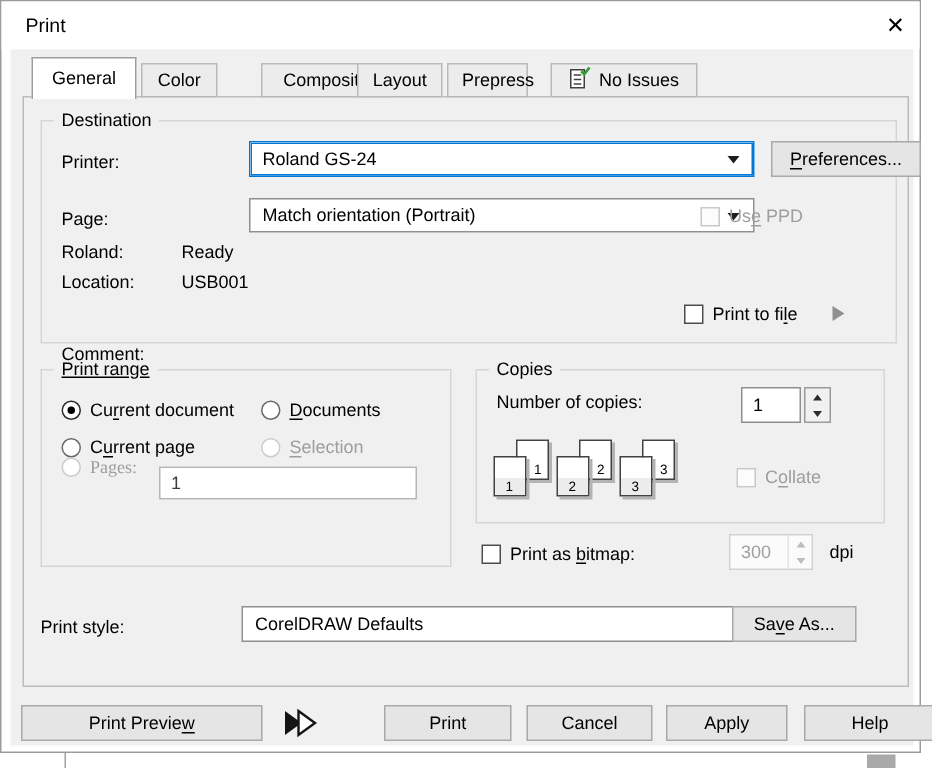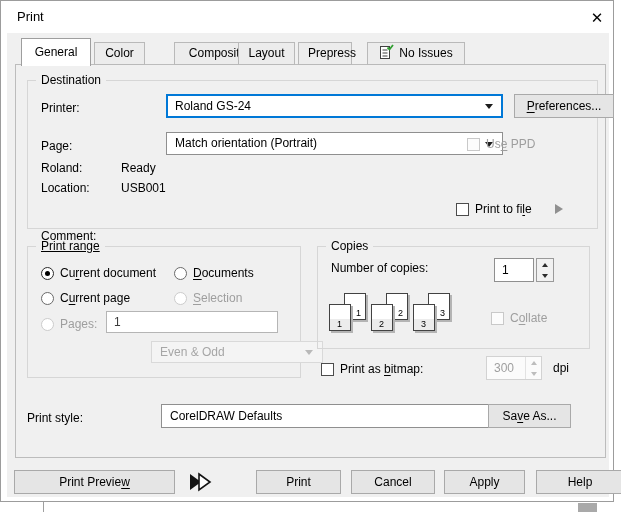--- a/index.html
+++ b/index.html
@@ -153,30 +153,26 @@
       <span><span></span><span class="u">D</span><span>ocuments</span></span>
     </div>
     <div class="rbrow" style="left:34px;top:257px;">
       <span class="rb"></span>
       <span><span>C</span><span class="u">u</span><span>rrent page</span></span>
     </div>
     <div class="rbrow" style="left:167px;top:257px;">
       <span class="rb dis"></span>
       <span class="dis-t"><span></span><span class="u">S</span><span>election</span></span>
     </div>
-    <div class="rbrow" style="left:34px;top:283px;">
+    <div class="rbrow" style="left:34px;top:270px;font-family:Liberation Serif, serif;">
       <span class="rb dis"></span>
       <span class="dis-t">Pages:</span>
     </div>
     <div class="field" style="left:99px;top:278px;width:172px;height:22px;line-height:20px;">
       <span>1</span>
-    </div>
-    <div class="combo dis" style="left:99px;top:308px;width:172px;height:22px;line-height:20px;">
-      <span>Even &amp; Odd</span>
-      <span class="arr"></span>
     </div>
 
     <fieldset style="left:310px;top:206px;width:273px;height:110px;">
       <legend>Copies</legend>
     </fieldset>
 
     <span class="lbl" style="left:324px;top:228px;">Number of copies:</span>
     <div class="spinwrap" style="left:487px;top:225px;">
       <div class="spininput"><span>1</span></div>
       <div class="spinbtns">

